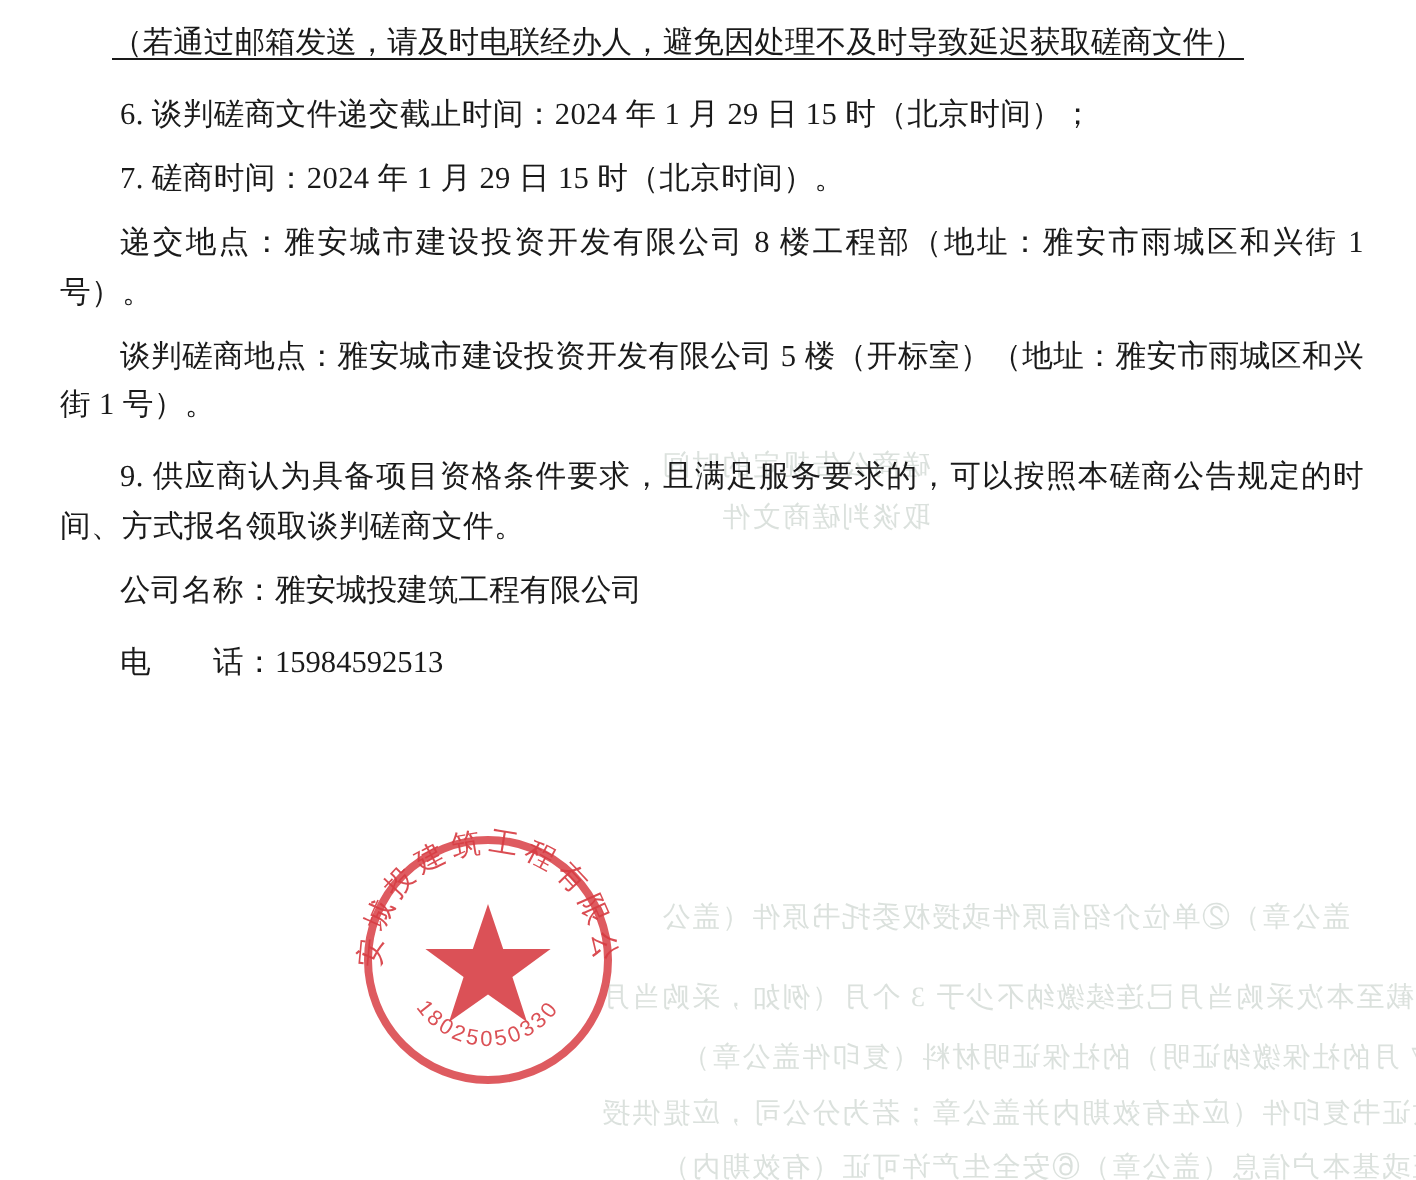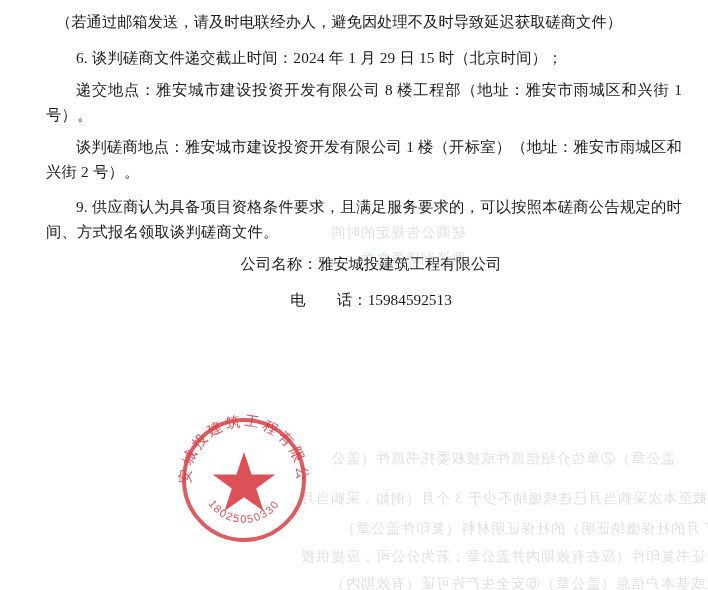--- a/index.html
+++ b/index.html
@@ -19,44 +19,44 @@
     position: relative;
     width: 708px;
     height: 590px;
     box-sizing: border-box;
     padding: 10px 26px 0 30px;
   }
   .doc-line {
     font-size: 15.3px;
     line-height: 1.62;
     letter-spacing: 0.2px;
-    margin: 0 0 7px 16px;
+    margin: 0 0 7px 0;
     text-align: justify;
     position: relative;
     z-index: 3;
   }
   .indent1 { text-indent: 30px; }
   .gap-top { margin-top: 11px; }
 
   
   .top-note {
     font-size: 15.3px;
     line-height: 1.6;
     text-indent: 26px;
     margin: 0 0 12px 0;
     position: relative;
     z-index: 3;
   }
   .top-note .u {
+    text-decoration: underline;
     text-underline-offset: 3px;
   }
 
   .contact-block {
     margin-top: 6px;
-    text-align: center;
   }
   .contact-row {
     font-size: 15.3px;
     line-height: 1.6;
     margin: 0 0 12px 0;
     text-indent: 30px;
     position: relative;
     z-index: 3;
   }
   .label-spaced {
@@ -99,22 +99,23 @@
   <div class="ghost" style="left:300px; top:490px;">截至本次采购当月已连续缴纳不少于 3 个月（例如，采购当月</div>
   <div class="ghost" style="left:340px; top:520px;">7 月的社保缴纳证明）的社保证明材料（复印件盖公章）</div>
   <div class="ghost" style="left:300px; top:548px;">公章）④资质证书复印件（应在有效期内并盖公章；若为分公司，应提供授</div>
   <div class="ghost" style="left:330px; top:575px;">可证或基本户信息（盖公章）⑥安全生产许可证（有效期内）</div>
 
   <p class="top-note">
     <span class="u">（若通过邮箱发送，请及时电联经办人，避免因处理不及时导致延迟获取磋商文件）</span>
   </p>
 
   <p class="doc-line indent1">6. 谈判磋商文件递交截止时间：2024 年 1 月 29 日 15 时（北京时间）；</p>
+  <p class="doc-line indent1">7. 磋商时间：2024 年 1 月 29 日 15 时（北京时间）。</p>
   <p class="doc-line indent1">递交地点：雅安城市建设投资开发有限公司 8 楼工程部（地址：雅安市雨城区和兴街 1 号）。</p>
-  <p class="doc-line indent1">谈判磋商地点：雅安城市建设投资开发有限公司 1 楼（开标室）（地址：雅安市雨城区和兴街 2 号）。</p>
+  <p class="doc-line indent1">谈判磋商地点：雅安城市建设投资开发有限公司 5 楼（开标室）（地址：雅安市雨城区和兴街 1 号）。</p>
   <p class="doc-line indent1 gap-top">9. 供应商认为具备项目资格条件要求，且满足服务要求的，可以按照本磋商公告规定的时间、方式报名领取谈判磋商文件。</p>
 
   <div class="contact-block">
     <p class="contact-row">
       <span class="label-spaced">公司名称：</span><span>雅安城投建筑工程有限公司</span>
     </p>
     <p class="contact-row">
       <span class="label-spaced">电　　话：</span><span>15984592513</span>
     </p>
 

